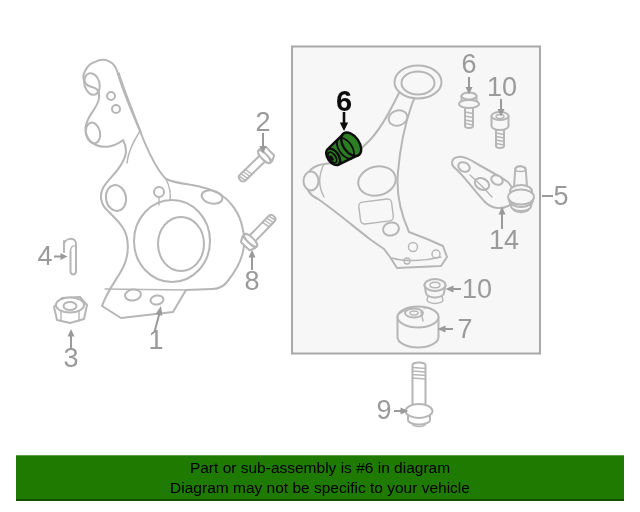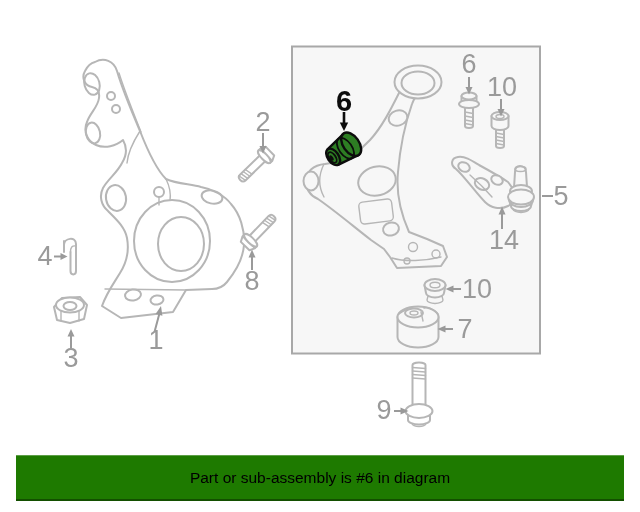--- a/index.html
+++ b/index.html
@@ -240,15 +240,16 @@
 <div class="num" style="left:465px;top:329px">7</div>
 <div class="num" style="left:252px;top:281px">8</div>
 <div class="num" style="left:384px;top:410px">9</div>
 <div class="num" style="left:504px;top:240px">14</div>
 <div class="num" style="left:469px;top:64px">6</div>
 <div class="num" style="left:502px;top:87px">10</div>
 <div class="num" style="left:477px;top:289px">10</div>
 
 <div class="banner">
   <div>Part or sub-assembly is #6 in diagram</div>
+  <div>Diagram may not be specific to your vehicle</div>
 </div>
 
 </div>
 
 </body></html>

